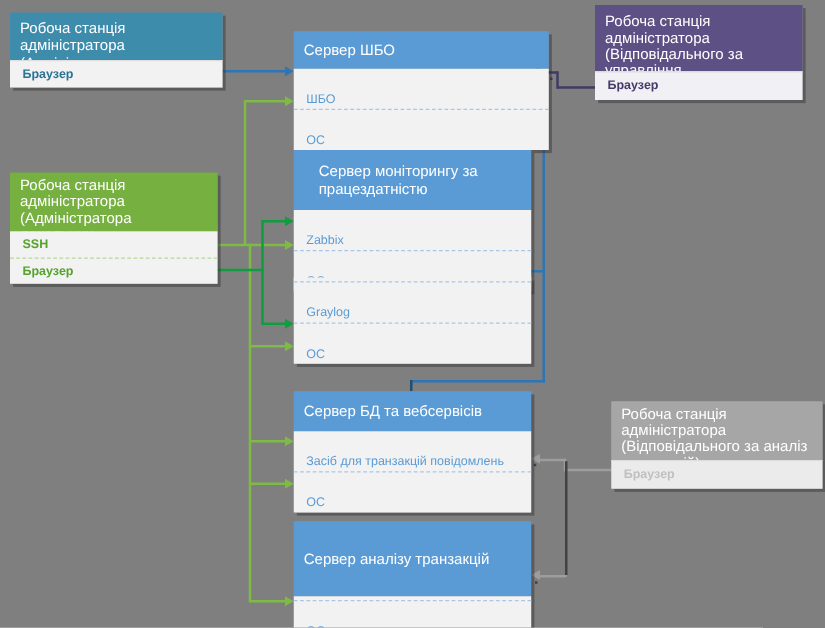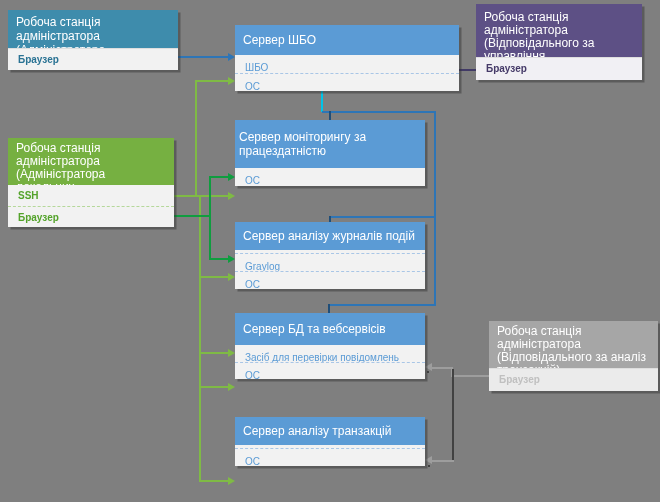--- a/index.html
+++ b/index.html
@@ -1,43 +1,43 @@
 <!DOCTYPE html>
 <html><head>
 <meta charset="utf-8">
 <style>
   html,body{margin:0;padding:0}
   body{font-family:"Liberation Sans",sans-serif;}
   .canvas{position:relative;width:660px;height:502px;background:#7f7f7f;overflow:hidden}
   .node{position:absolute;box-shadow:2.5px 2.5px 0 rgba(48,48,48,.45)}
   .hdr{color:#fff;font-size:12px;line-height:14px;white-space:pre-line;padding:5px 8px;overflow:hidden}
   .body{background:#f2f2f2}
-  .r{box-sizing:border-box;height:18px;line-height:18px;padding:4px 10px;font-size:10px;white-space:nowrap;overflow:hidden}
+  .r{box-sizing:border-box;height:18px;line-height:18px;padding:16px 10px;font-size:10px;white-space:nowrap;overflow:hidden}
   .wr{box-sizing:border-box;height:21px;line-height:21px;padding:0 10px;font-size:10px;font-weight:700;white-space:nowrap}
 
   
   .n0{left:8px;top:10px;width:170px}
   .n1{left:476px;top:4px;width:166px}
   .n2{left:8px;top:138px;width:166px}
-  .n3{left:235px;top:25px;width:224px}
+  .n3{left:235px;top:25px;width:204px}
   .n4{left:235px;top:120px;width:190px}
   .n5{left:235px;top:222px;width:190px}
   .n6{left:235px;top:313px;width:190px}
   .n7{left:235px;top:417px;width:190px}
   .n8{left:489px;top:321px;width:169px}
 
   
   .n0 .hdr{height:28px;background:#3e8cac}
   .n1 .hdr{height:39px;line-height:13px;padding:7px 8px;background:#5d5085}
   .n2 .hdr{height:39px;line-height:13px;padding:4px 8px;background:#76b041}
   .n3 .hdr{height:14px;padding:8px;background:#5b9bd5}
-  .n4 .hdr{height:28px;padding:10px 4px;background:#5b9bd5}
+  .n4 .hdr{height:28px;padding:10px 20px;background:#5b9bd5}
   .n5 .hdr{height:14px;padding:7px 8px;background:#5b9bd5}
   .n6 .hdr{height:14px;padding:9px 8px;background:#5b9bd5}
-  .n7 .hdr{height:14px;padding:7px 8px;background:#5b9bd5}
+  .n7 .hdr{height:14px;padding:23px 8px;background:#5b9bd5}
   .n8 .hdr{height:39px;line-height:13px;padding:4px 8px;background:#a6a6a6}
 
   
   .n0 .wr{color:#2a7394}
   .n1 .wr{color:#453a68;height:22px;line-height:22px}
   .n2 .wr{color:#54a32b}
   .n8 .wr{color:#c0c0c0;height:22px;line-height:22px}
   .srv .r{color:#5b9bd5}
 
   
@@ -173,36 +173,36 @@
     <div class="body">
       <div class="r">ШБО</div>
       <div class="r">ОС</div>
     </div>
   </div>
 
   <div class="node n4 srv">
     <div class="hdr">Сервер моніторингу за
 працездатністю</div>
     <div class="body">
+      <div class="r">Zabbix</div>
       <div class="r">ОС</div>
     </div>
   </div>
 
   <div class="node n5 srv">
-    <div class="hdr">Сервер аналізу журналів подій</div>
     <div class="body">
       <div class="r">Graylog</div>
       <div class="r">ОС</div>
     </div>
   </div>
 
   <div class="node n6 srv">
     <div class="hdr">Сервер БД та вебсервісів</div>
     <div class="body">
-      <div class="r">Засіб для перевірки повідомлень</div>
+      <div class="r">Засіб для транзакцій повідомлень</div>
       <div class="r">ОС</div>
     </div>
   </div>
 
   <div class="node n7 srv">
     <div class="hdr">Сервер аналізу транзакцій</div>
     <div class="body">
       <div class="r">ОС</div>
     </div>
   </div>

